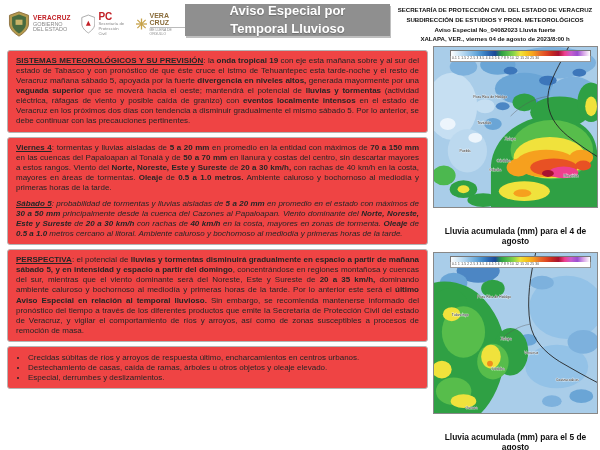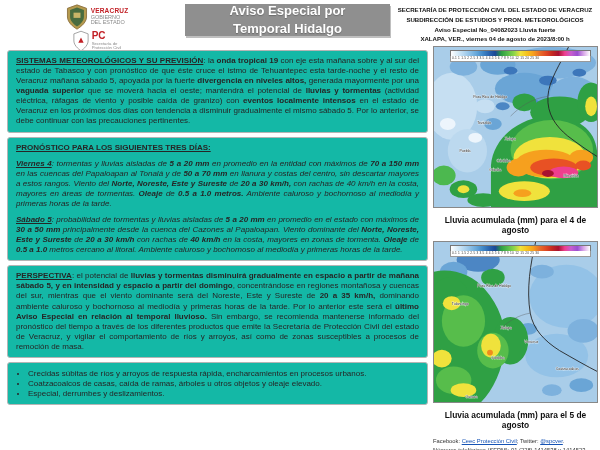--- a/index.html
+++ b/index.html
@@ -1,53 +1,53 @@
 <!DOCTYPE html>
 <html><head>
 <meta charset="utf-8">
 <style>
   html,body{margin:0;padding:0;background:#fff;}
   #page{position:relative;width:600px;height:450px;background:#fff;overflow:hidden;
         font-family:"Liberation Sans",sans-serif;color:#222;}
   
   #header{position:absolute;left:0;top:0;width:600px;height:46px;}
-  #logos{position:absolute;left:8px;top:4px;width:178px;height:40px;display:flex;align-items:center;flex-direction:column;}
+  #logos{position:absolute;left:8px;top:4px;width:178px;height:40px;display:flex;align-items:center;gap:10px;}
   .logo{display:flex;align-items:center;gap:3px;}
   .logo-txt{line-height:1.05;}
   .l1-red{font-size:6.5px;font-weight:bold;color:#c22026;letter-spacing:.2px;}
   .l1-gray{font-size:5.5px;color:#8a8a8a;}
   .pc-abbr{font-size:10px;font-weight:bold;color:#c22026;}
   .pc-sub{font-size:4.3px;color:#8a8a8a;line-height:1.1;}
   .vc-word{font-size:7px;font-weight:bold;color:#8a6d3b;line-height:1;}
   .vc-tag{font-size:3.4px;color:#8a8a8a;border-top:.5px solid #bbb;margin-top:1px;padding-top:1px;}
   #banner{position:absolute;left:185px;top:4px;width:205px;height:32px;background:#8f8f8f;
           box-shadow:1px 2px 0 #bfbfbf;display:flex;flex-direction:column;justify-content:center;
           align-items:center;color:#fff;font-weight:bold;font-size:13px;line-height:1.4;
           text-shadow:0 1px 1px rgba(0,0,0,.25);}
   #issuer{position:absolute;left:392px;top:5px;width:206px;text-align:center;font-weight:bold;
           font-size:6.1px;line-height:1.6;color:#111;}
   
   #left-col{position:absolute;left:7px;top:50px;width:421px;}
-  .box{box-sizing:border-box;border:1px solid #b5b5b5;border-radius:3px;background:#14b8a6;
+  .box{box-sizing:border-box;border:1px solid #b5b5b5;border-radius:3px;background:#ef4444;
        padding:5px 8px;margin-bottom:4px;font-size:8px;line-height:1.26;text-align:justify;color:#262626;}
   .box p{margin:0;}
   .box p + p{margin-top:6px;font-style:italic;}
   .b{font-weight:bold;}
   .u{text-decoration:underline;}
   ul.prec{margin:1px 0 0 3px;padding:0 0 0 9px;}
   ul.prec li{margin:0;padding:0;}
   
   #right-col{position:absolute;left:433px;top:46px;width:165px;}
   .map-wrap{position:relative;width:165px;height:162px;border:1px solid #888;box-sizing:border-box;}
   .map-wrap svg{display:block;width:100%;height:100%;}
   .cbar{position:absolute;left:16px;right:6px;top:3px;height:5px;border:.5px solid #777;}
   .cbar-ticks{position:absolute;left:16px;right:6px;top:8.5px;height:5px;background:#fff;
               font-size:3.2px;color:#333;letter-spacing:.2px;overflow:hidden;white-space:nowrap;
               border:.5px solid #999;border-top:none;line-height:5px;padding-left:1px;}
-  .map-caption{font-size:8.4px;font-weight:bold;color:#111;text-align:center;margin:7px 0 6px 0;}
+  .map-caption{font-size:8.4px;font-weight:bold;color:#111;text-align:center;margin:18px 0 6px 0;}
   .city{font-size:3.6px;fill:#1a1a1a;paint-order:stroke;stroke:#ffffff;stroke-width:.5px;}
   #footer{margin-top:7px;font-size:5.8px;line-height:1.55;color:#333;}
   .lnk{color:#1553b5;text-decoration:underline;cursor:pointer;}
 </style>
 </head>
 <body>
 
 <div id="page">
 
   <div id="header">
@@ -87,51 +87,50 @@
         <div class="logo-txt">
           <div class="vc-word">VERA</div>
           <div class="vc-word">CRUZ</div>
           <div class="vc-tag">ME LLENA DE ORGULLO</div>
         </div>
       </div>
     </div>
 
     <div id="banner">
       <div>Aviso Especial por</div>
-      <div>Temporal Hidalgo</div>
+      <div>Temporal Lluvioso</div>
     </div>
 
     <div id="issuer">
       <div>SECRETARÍA DE PROTECCIÓN CIVIL DEL ESTADO DE VERACRUZ</div>
       <div>SUBDIRECCIÓN DE ESTUDIOS Y PRON. METEOROLÓGICOS</div>
       <div>Aviso Especial No_04082023 Lluvia fuerte</div>
       <div>XALAPA, VER., viernes 04 de agosto de 2023/8:00 h</div>
     </div>
   </div>
 
   <div id="left-col">
 
     <div class="box">
       <p><span class="b u">SISTEMAS METEOROLÓGICOS Y SU PREVISIÓN</span><span>: la </span><span class="b">onda tropical 19</span><span> con eje esta mañana sobre y al sur del estado de Tabasco y con pronóstico de que éste cruce el istmo de Tehuantepec esta tarde-noche y el resto de Veracruz mañana sábado 5, apoyada por la fuerte </span><span class="b">divergencia en niveles altos,</span><span> generada mayormente por una </span><span class="b">vaguada superior</span><span> que se moverá hacia el oeste; mantendrá el potencial de </span><span class="b">lluvias y tormentas</span><span> (actividad eléctrica, ráfagas de viento y posible caída de granizo) con </span><span class="b">eventos localmente intensos</span><span> en el estado de Veracruz en los próximos dos días con tendencia a disminuir gradualmente el mismo sábado 5. Por lo anterior, se debe continuar con las precauciones pertinentes.</span></p>
     </div>
 
     <div class="box">
-      <p><span class="b u">PRONÓSTICO PARA LOS SIGUIENTES TRES DÍAS:</span></p>
       <p><span class="b u">Viernes 4</span><span>: tormentas y lluvias aisladas de </span><span class="b">5 a 20 mm</span><span> en promedio en la entidad con máximos de </span><span class="b">70 a 150 mm</span><span> en las cuencas del Papaloapan al Tonalá y de </span><span class="b">50 a 70 mm</span><span> en llanura y costas del centro, sin descartar mayores a estos rangos. Viento del </span><span class="b">Norte, Noreste, Este y Sureste</span><span> de </span><span class="b">20 a 30 km/h,</span><span> con rachas de 40 km/h en la costa, mayores en áreas de tormentas. </span><span class="b">Oleaje</span><span> de </span><span class="b">0.5 a 1.0 metros.</span><span> Ambiente caluroso y bochornoso al mediodía y primeras horas de la tarde.</span></p>
       <p><span class="b u">Sábado 5</span><span>: probabilidad de tormentas y lluvias aisladas de </span><span class="b">5 a 20 mm</span><span> en promedio en el estado con máximos de </span><span class="b">30 a 50 mm</span><span> principalmente desde la cuenca del Cazones al Papaloapan. Viento dominante del </span><span class="b">Norte, Noreste, Este y Sureste</span><span> de </span><span class="b">20 a 30 km/h</span><span> con rachas de </span><span class="b">40 km/h</span><span> en la costa, mayores en zonas de tormenta. </span><span class="b">Oleaje</span><span> de </span><span class="b">0.5 a 1.0</span><span> metros cercano al litoral. Ambiente caluroso y bochornoso al mediodía y primeras horas de la tarde.</span></p>
     </div>
 
     <div class="box">
       <p><span class="b u">PERSPECTIVA</span><span>: el potencial de </span><span class="b">lluvias y tormentas disminuirá gradualmente en espacio a partir de mañana sábado 5, y en intensidad y espacio a partir del domingo</span><span>, concentrándose en regiones montañosa y cuencas del sur, mientras que el viento dominante será del Noreste, Este y Sureste de </span><span class="b">20 a 35 km/h,</span><span> dominando ambiente caluroso y bochornoso al mediodía y primeras horas de la tarde. Por lo anterior este será el </span><span class="b">último Aviso Especial en relación al temporal lluvioso.</span><span> Sin embargo, se recomienda mantenerse informado del pronóstico del tiempo a través de los diferentes productos que emite la Secretaría de Protección Civil del estado de Veracruz, y vigilar el comportamiento de ríos y arroyos, así como de zonas susceptibles a procesos de remoción de masa.</span></p>
     </div>
 
     <div class="box">
       <ul class="prec">
-        <li>Crecidas súbitas de ríos y arroyos de respuesta rápida, encharcamientos en procesos urbanos.</li>
-        <li>Coatzacoalcos de casas, caída de ramas, árboles u otros objetos y oleaje elevado.</li>
+        <li>Crecidas súbitas de ríos y arroyos de respuesta último, encharcamientos en centros urbanos.</li>
+        <li>Destechamiento de casas, caída de ramas, árboles u otros objetos y oleaje elevado.</li>
         <li>Especial, derrumbes y deslizamientos.</li>
       </ul>
     </div>
   </div>
 
   <div id="right-col">
 
     <div class="map-wrap">
       <svg viewBox="0 0 166 162" preserveAspectRatio="none">
         <rect width="166" height="162" fill="#a9cde9"></rect>

